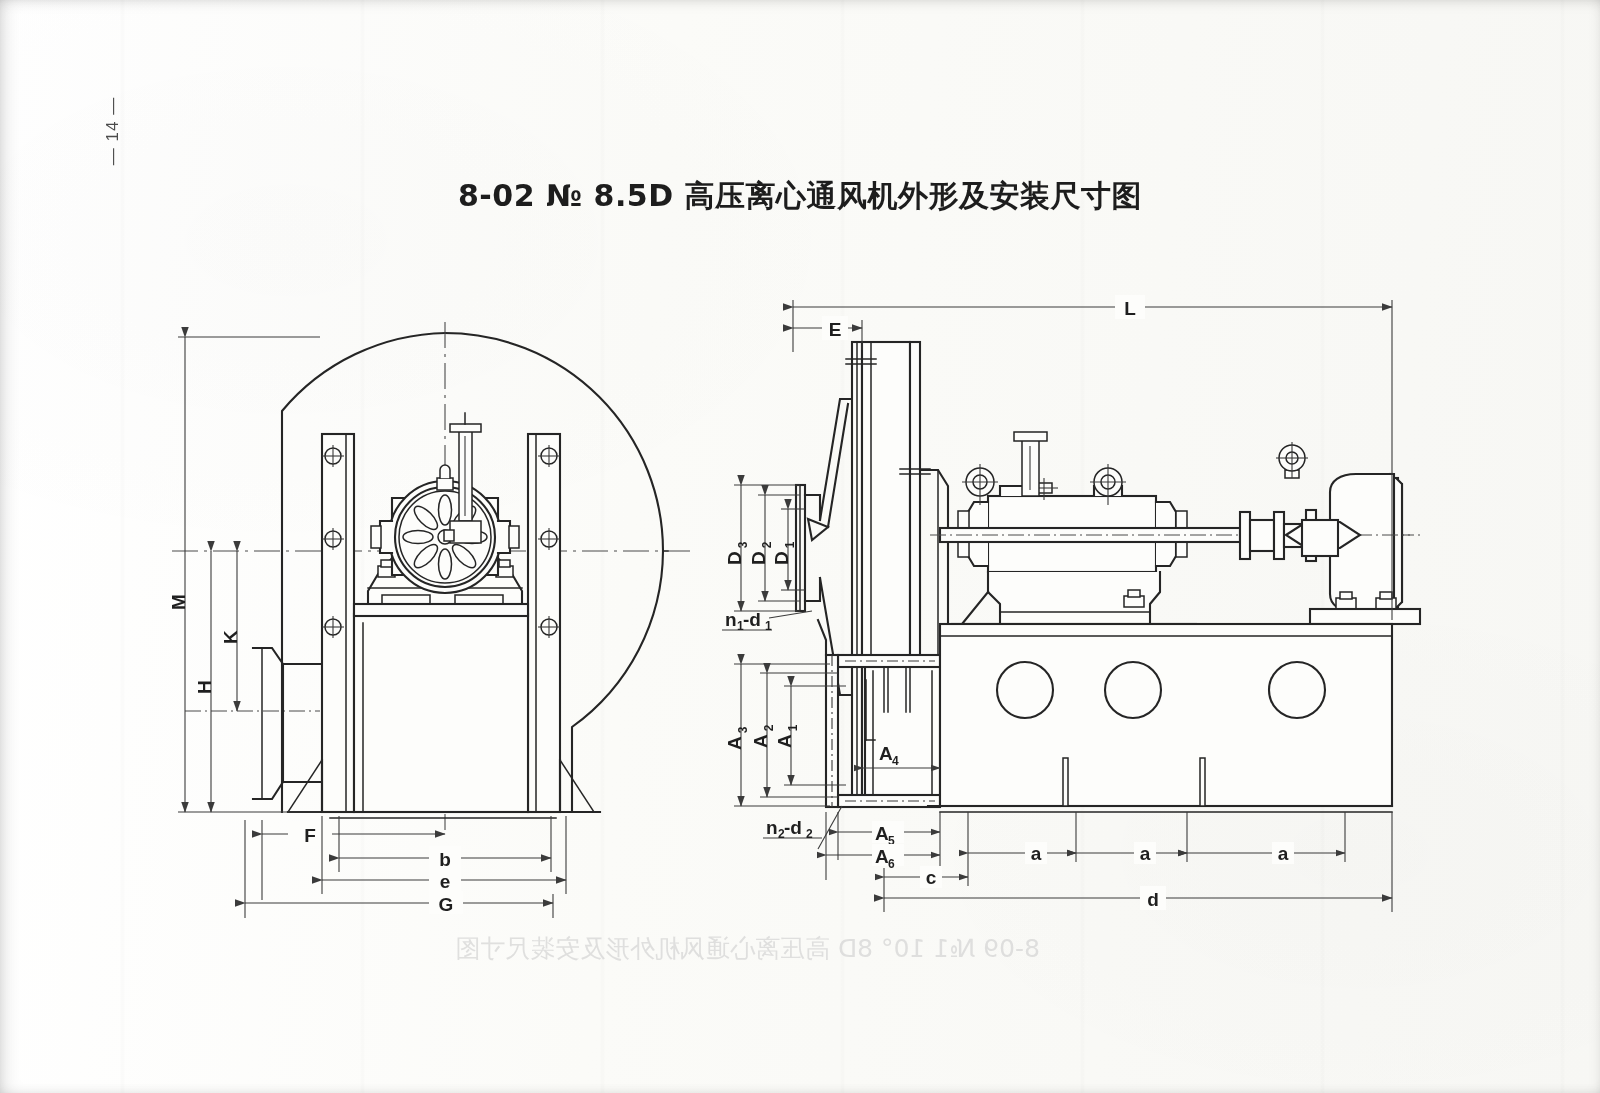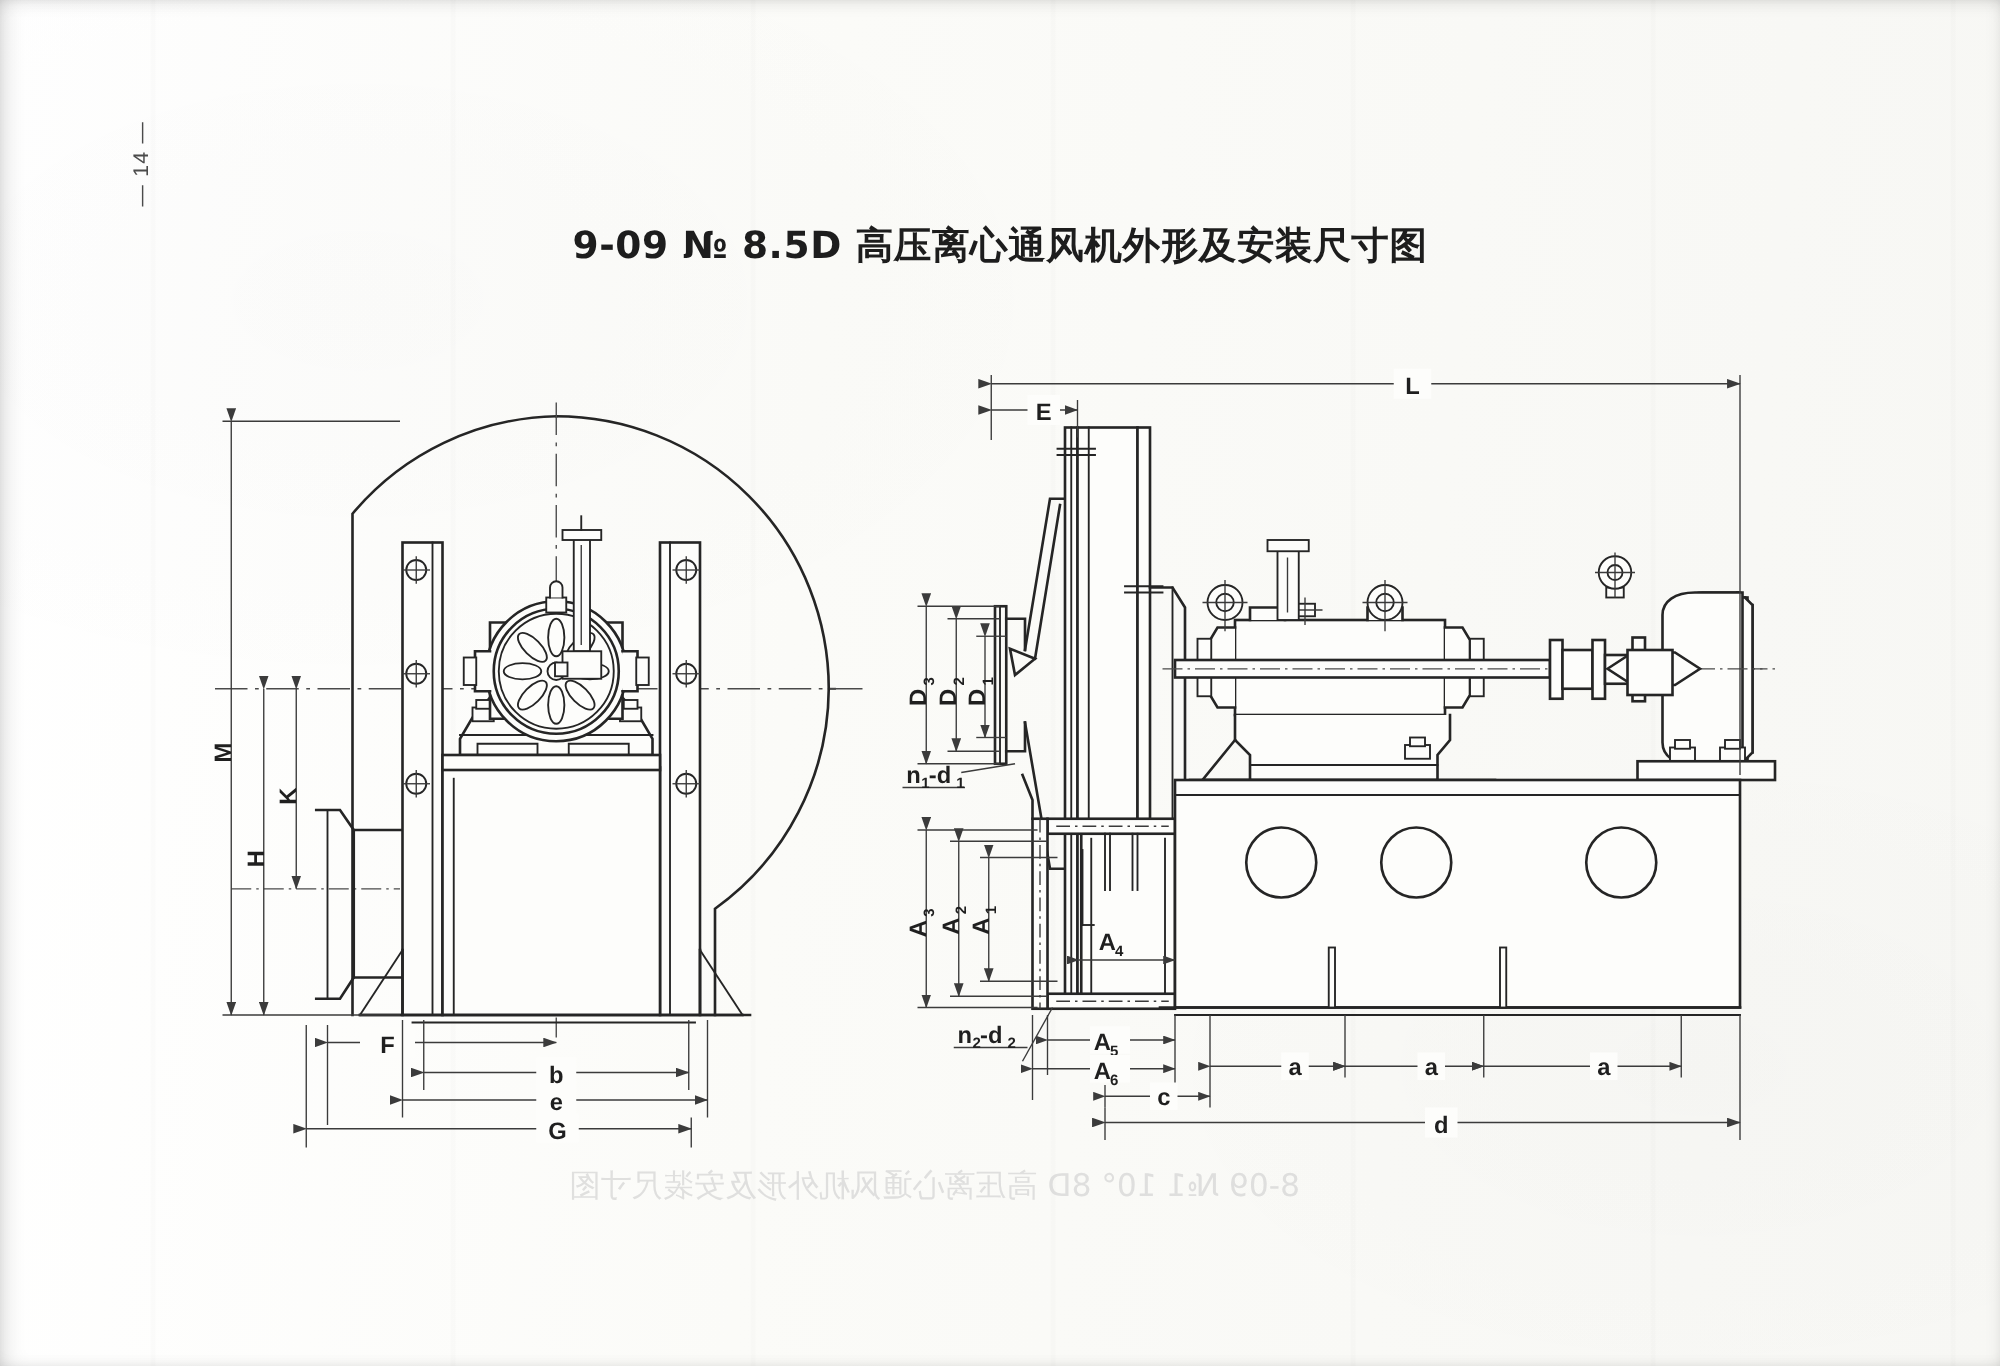--- a/index.html
+++ b/index.html
@@ -82,21 +82,21 @@
   .lbl-sub{font-size:12px;}
 </style>
 </head>
 <body>
 
 <div id="page">
   <div id="paper-tint"></div>
   <div id="scan-bands"></div>
 
   <div class="page-num">— 14 —</div>
-  <div class="doc-title">9-09 № 8.5D 高压离心通风机外形及安装尺寸图</div>
+  <div class="doc-title">8-02 № 8.5D 高压离心通风机外形及安装尺寸图</div>
   <div class="bleed">8-09 №1 10° 8D 高压离心通风机外形及安装尺寸图</div>
 
   <svg class="drawing" viewBox="0 0 1600 1093">
     <defs>
       <style>
         .o  { fill:none; stroke:#252525; stroke-width:2.1; stroke-linecap:square; }
         .o2 { fill:none; stroke:#252525; stroke-width:1.5; stroke-linecap:square; }
         .th { fill:none; stroke:#3a3a3a; stroke-width:1.1; }
         .dim{ fill:none; stroke:#3b3b3b; stroke-width:1.1; }
         .ctr{ fill:none; stroke:#4a4a4a; stroke-width:1.1; stroke-dasharray:26 6 3 6; }

